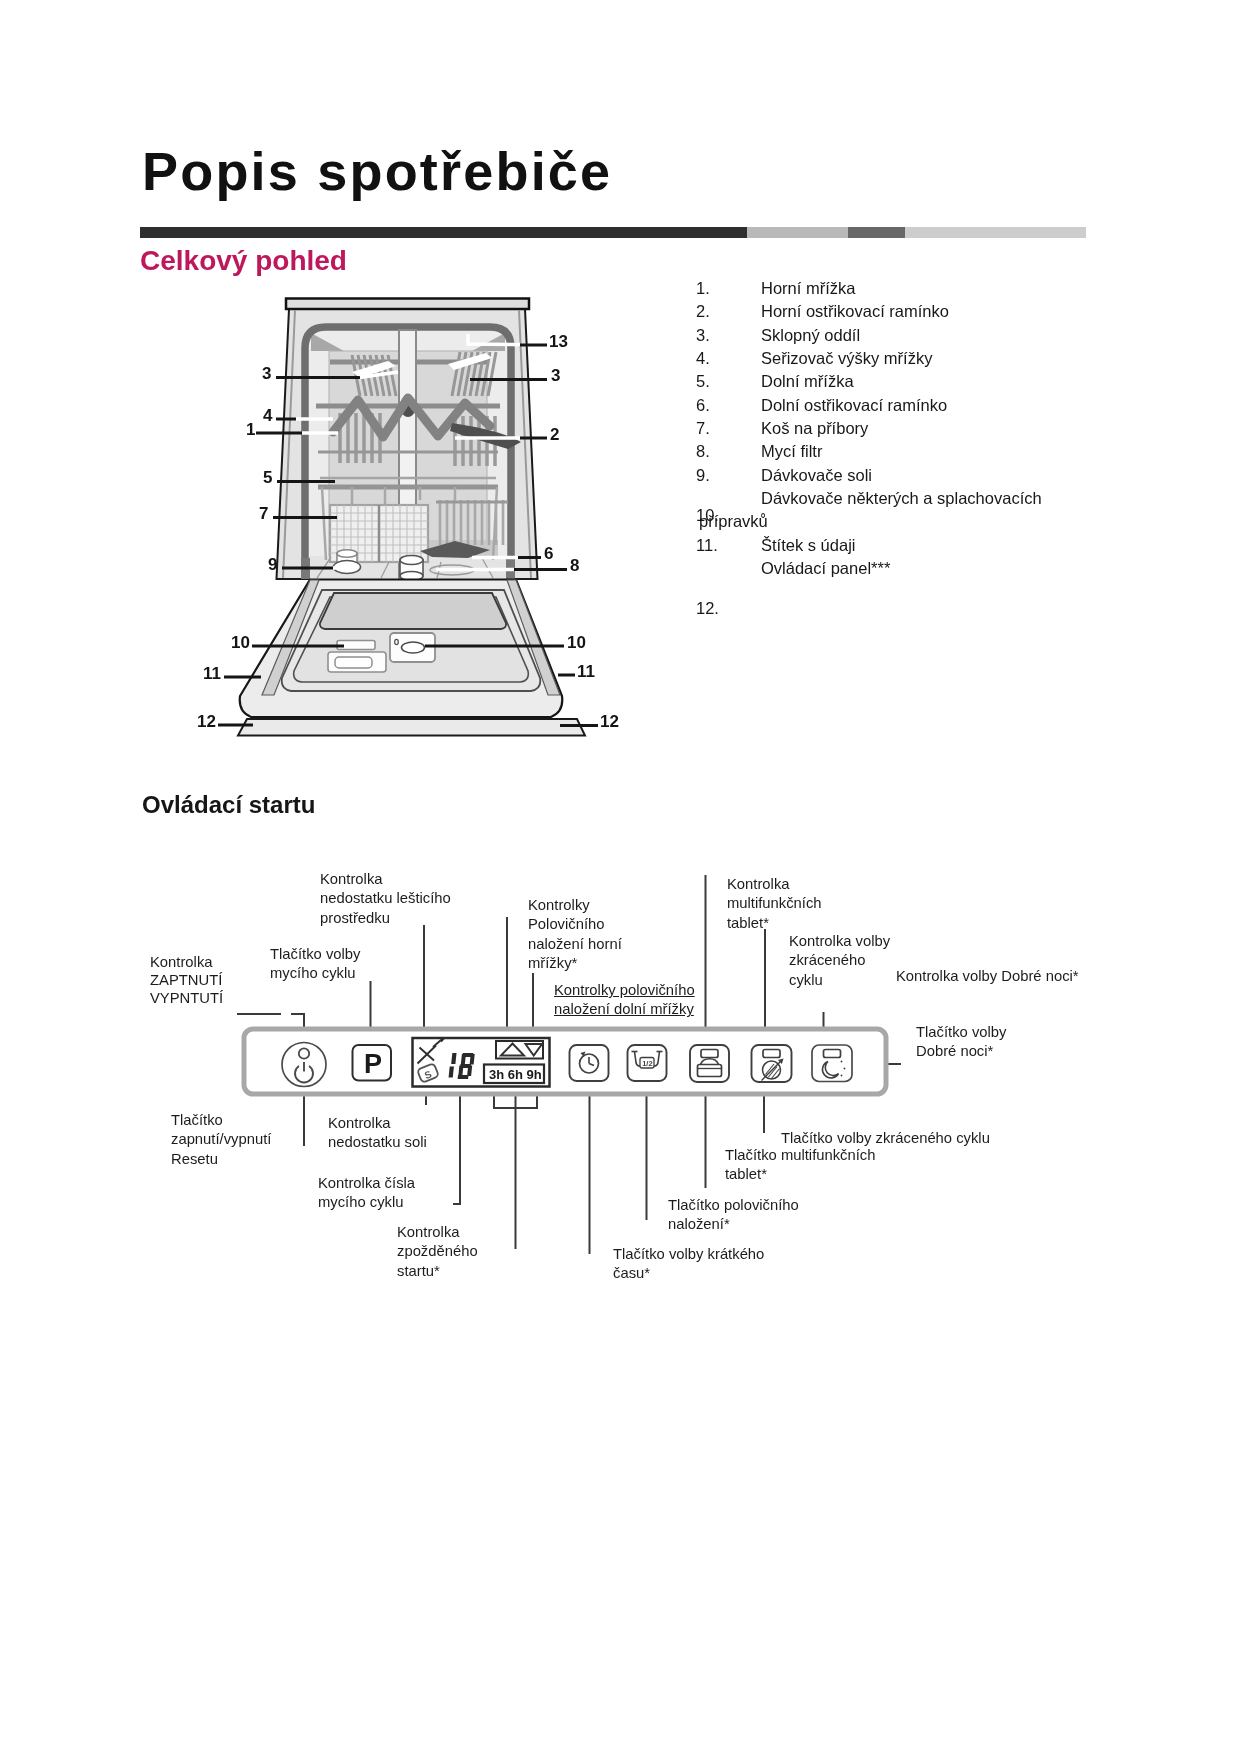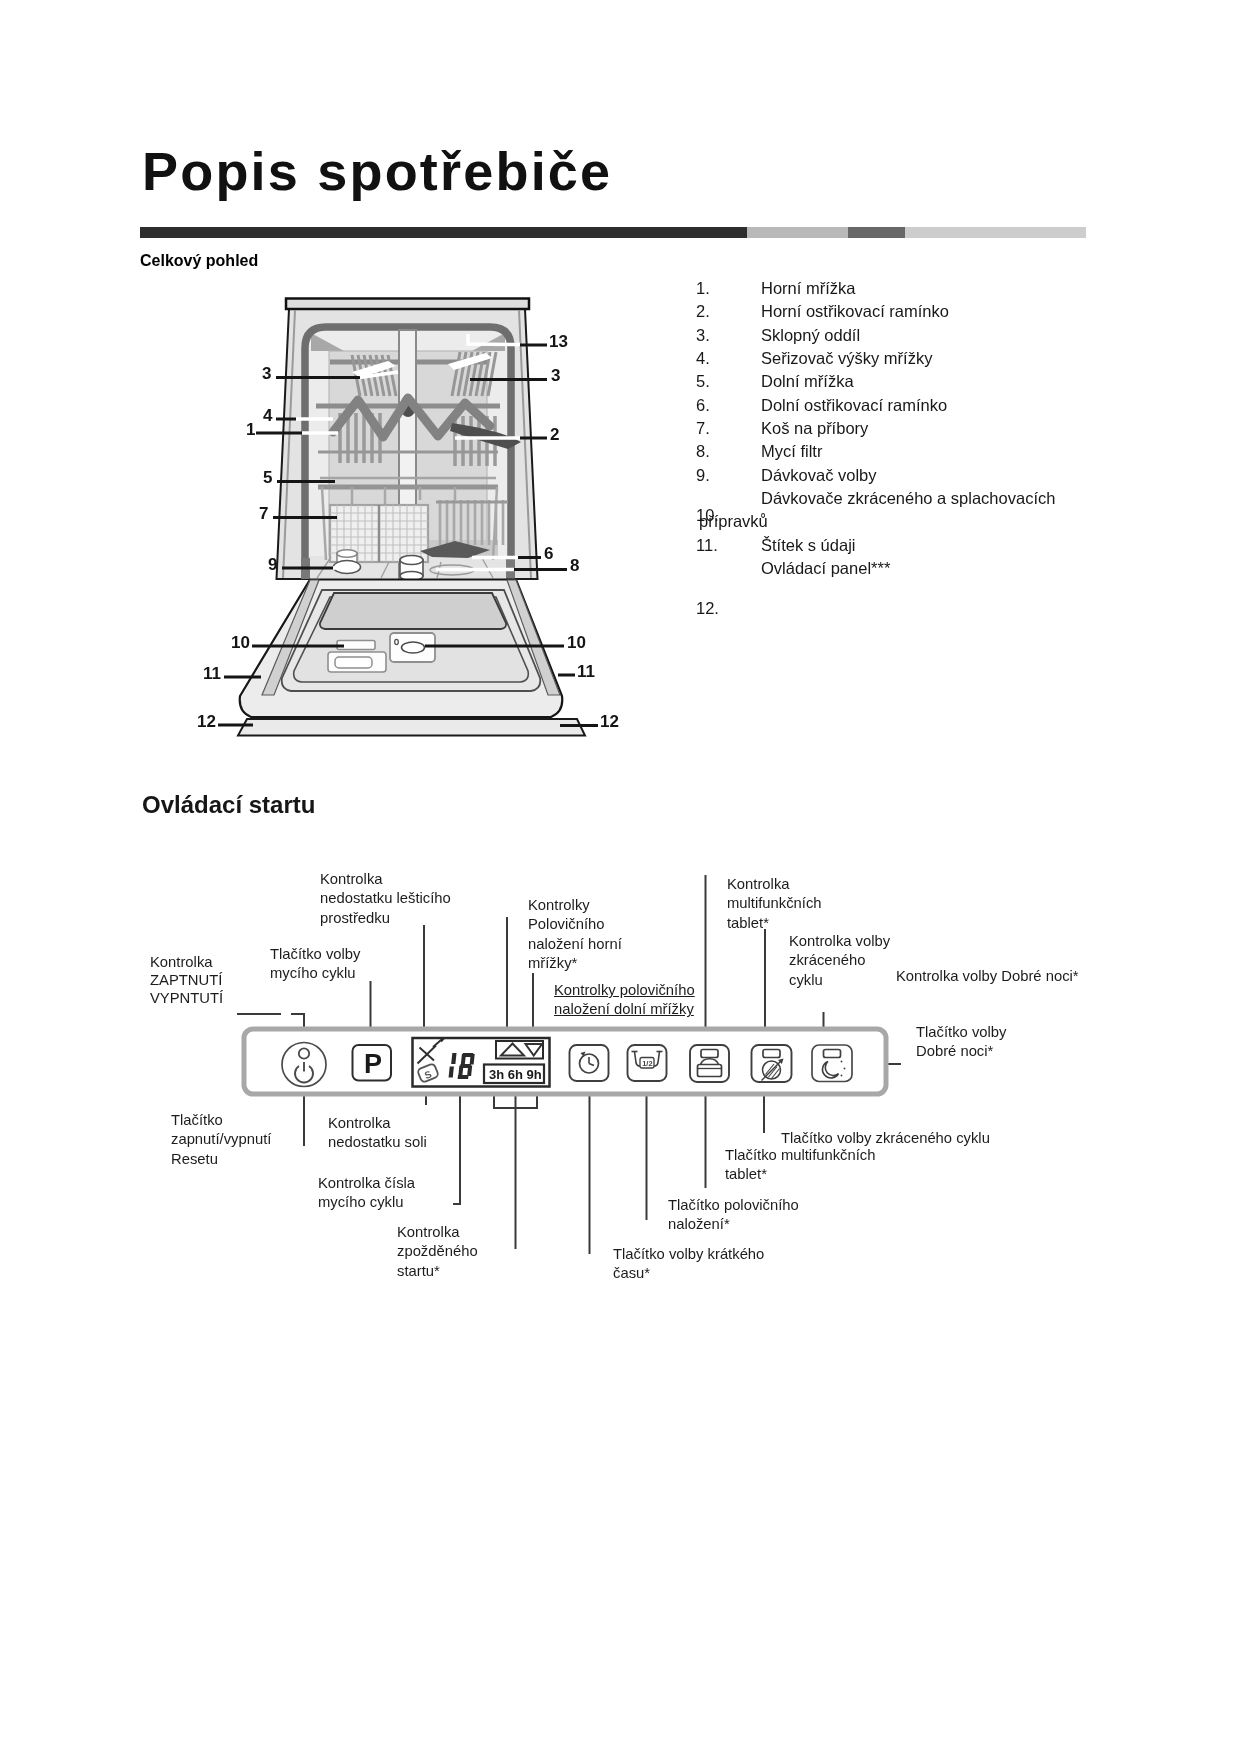--- a/index.html
+++ b/index.html
@@ -15,21 +15,21 @@
   <div class="abs" style="left:142px;top:144px;font-size:54px;font-weight:bold;letter-spacing:2.2px;line-height:54px;color:#111;">Popis spotřebiče</div>
 
   <div class="abs" style="left:140px;top:227px;width:607px;height:11px;background:#2e2e2e;"></div>
 
   <div class="abs" style="left:747px;top:227px;width:101px;height:11px;background:#b9b9b9;"></div>
 
   <div class="abs" style="left:848px;top:227px;width:57px;height:11px;background:#686868;"></div>
 
   <div class="abs" style="left:905px;top:227px;width:181px;height:11px;background:#cdcdcd;"></div>
 
-  <div class="abs" style="left:140px;top:247.5px;font-size:16px;font-weight:bold;line-height:26px;color:#000000;">Celkový pohled</div>
+  <div class="abs" style="left:140px;top:247.5px;font-size:28px;font-weight:bold;line-height:26px;color:#be185d;">Celkový pohled</div>
 
   <svg class="abs" style="left:185px;top:280px;" width="470" height="475" viewBox="185 280 470 475" font-family="Liberation Sans, sans-serif">
 
     <polygon points="289,309 525,309 537.5,579 276.5,579" fill="#e3e3e3" stroke="#1a1a1a" stroke-width="2"></polygon>
 
     <rect x="286" y="298.5" width="243" height="10.5" fill="#dedede" stroke="#111" stroke-width="2.5"></rect>
 
     <line x1="295" y1="310" x2="283" y2="578" stroke="#9a9a9a" stroke-width="2"></line>
     <line x1="519" y1="310" x2="531" y2="578" stroke="#9a9a9a" stroke-width="2"></line>
 
@@ -322,24 +322,24 @@
     <div class="abs" style="left:696px;top:395.7px;">6.</div>
       <div class="abs" style="left:761px;top:395.7px;">Dolní ostřikovací ramínko</div>
 
     <div class="abs" style="left:696px;top:419px;">7.</div>
       <div class="abs" style="left:761px;top:419px;">Koš na příbory</div>
 
     <div class="abs" style="left:696px;top:442.3px;">8.</div>
       <div class="abs" style="left:761px;top:442.3px;">Mycí filtr</div>
 
     <div class="abs" style="left:696px;top:465.7px;">9.</div>
-      <div class="abs" style="left:761px;top:465.7px;">Dávkovač volby</div>
+      <div class="abs" style="left:761px;top:465.7px;">Dávkovače soli</div>
 
     <div class="abs" style="left:696px;top:489px;margin-top:17px;">10.</div>
-      <div class="abs" style="left:761px;top:489px;">Dávkovače zkráceného a splachovacích</div>
+      <div class="abs" style="left:761px;top:489px;">Dávkovače některých a splachovacích</div>
 
     <div class="abs" style="left:699px;top:512.3px;">přípravků</div>
 
     <div class="abs" style="left:696px;top:535.7px;">11.</div>
       <div class="abs" style="left:761px;top:535.7px;">Štítek s údaji</div>
 
     <div class="abs" style="left:696px;top:559px;margin-top:40px;">12.</div>
       <div class="abs" style="left:761px;top:559px;">Ovládací panel***</div>
   </div>
 

